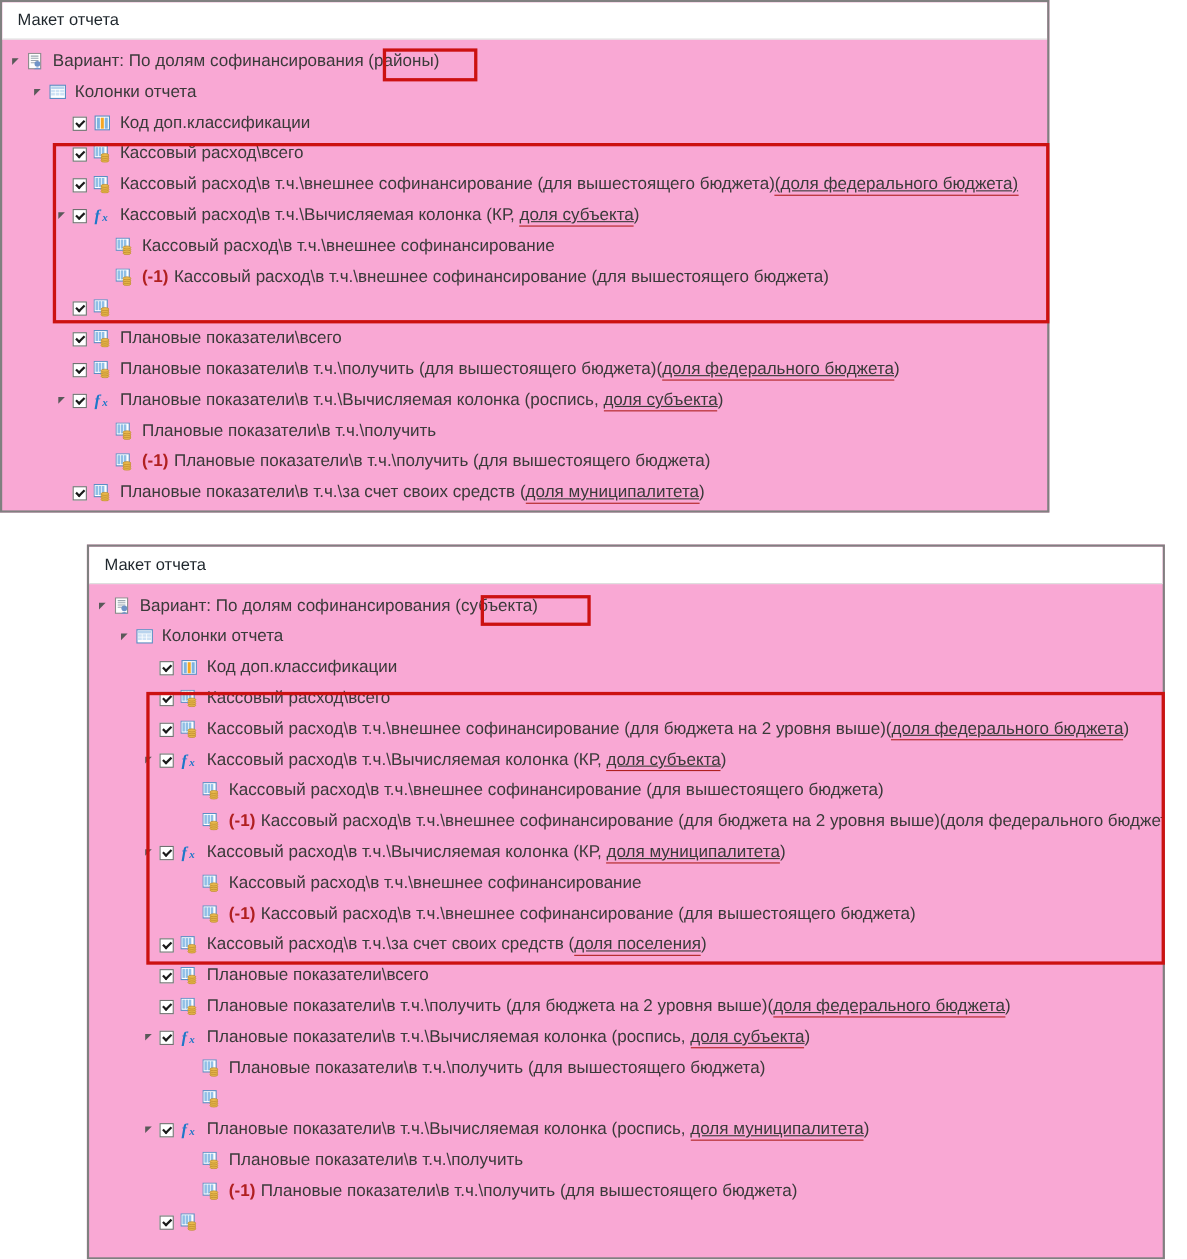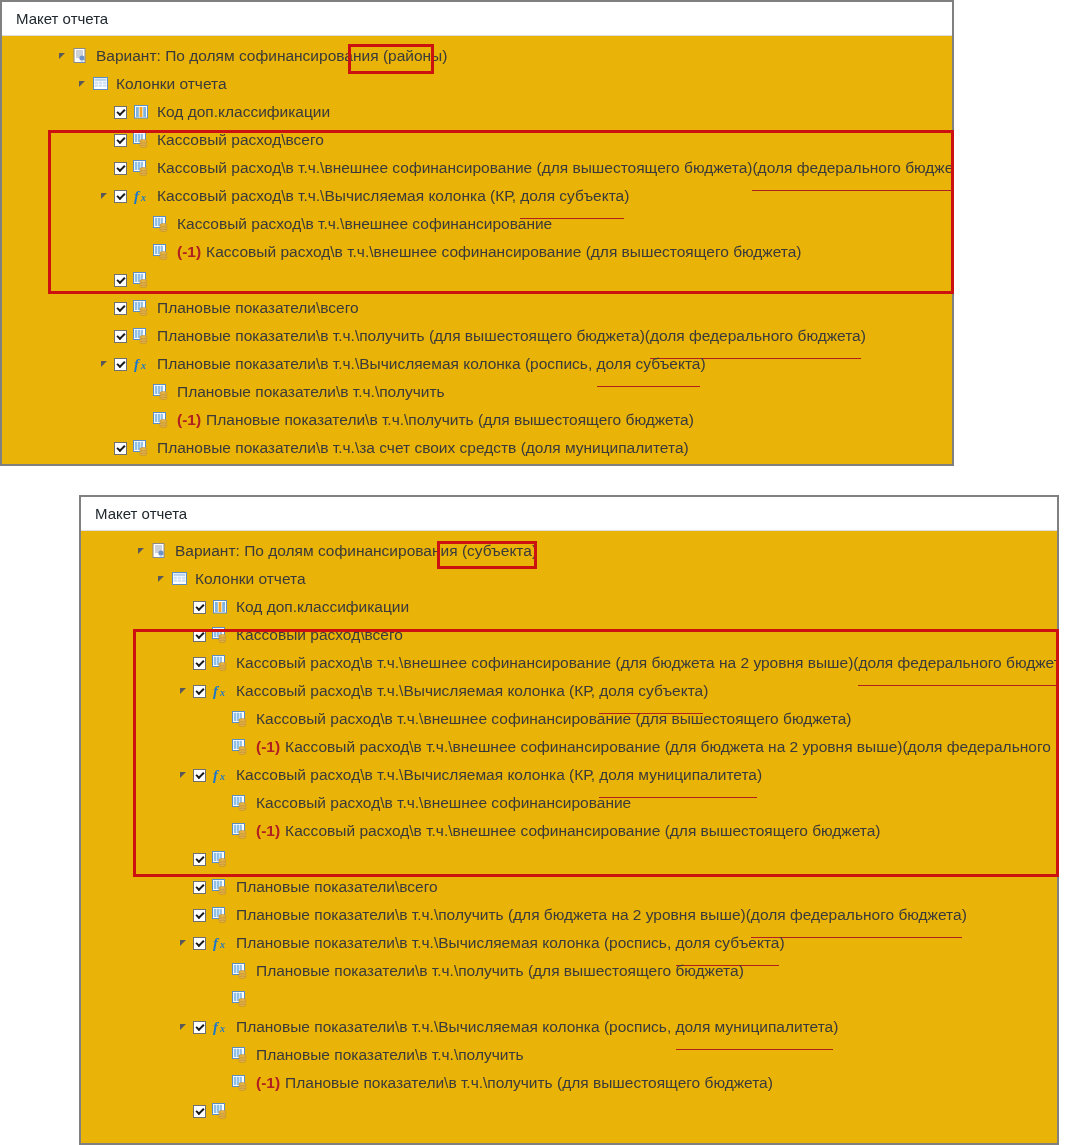--- a/index.html
+++ b/index.html
@@ -12,21 +12,21 @@
     position: relative;
     width: 1079px;
     height: 1145px;
     overflow: hidden;
     background: #ffffff;
   }
 
   
   .panel {
     position: absolute;
-    background: #eab308;
+    background: #f9a8d4;
     border: 2px solid #808080;
     box-sizing: border-box;
     overflow: hidden;
   }
   #panel-districts { left: 0px;  top: 0px;   width: 954px; height: 466px; }
   #panel-settlements { left: 79px; top: 495px; width: 980px; height: 650px; }
 
   .panel-header {
     height: 34px;
     line-height: 34px;
@@ -35,21 +35,20 @@
     color: #20282e;
     background: #ffffff;
     border-bottom: 1px solid #dedede;
     box-sizing: border-box;
     white-space: nowrap;
   }
 
   .tree {
     position: relative;
     padding-top: 6px;
-    margin-left: 48px;
   }
 
   
   .row {
     position: relative;
     height: 28px;
     line-height: 28px;
     white-space: nowrap;
     font-size: 15.5px;
     color: #3a3a3a;
@@ -109,21 +108,22 @@
     display: inline-block;
   }
   .icn svg { display: block; }
 
   
   .coef { color: #b02020; font-weight: bold; margin-right: 5px; }
 
   
   .ul {
     border-bottom: 1.5px solid #b02020;
-    padding-bottom: 14px;
+    padding-bottom: 1px;
+    text-decoration: underline;
   }
 
   
   .hl {
     position: absolute;
     border: 3px solid #cc1111;
     box-sizing: border-box;
     pointer-events: none;
     z-index: 5;
   }
@@ -626,20 +626,21 @@
               <rect x="4.7" y="1.8" width="2.3" height="8.2" fill="#8fbfe6"></rect>
               <rect x="7.6" y="1.8" width="2.3" height="8.2" fill="#8fbfe6"></rect>
               <g fill="#e8b84b" stroke="#b8862a" stroke-width="0.6">
                 <ellipse cx="10.4" cy="14.1" rx="3.6" ry="1.4"></ellipse>
                 <ellipse cx="10.4" cy="12.4" rx="3.6" ry="1.4"></ellipse>
                 <ellipse cx="10.4" cy="10.7" rx="3.6" ry="1.4"></ellipse>
                 <ellipse cx="10.4" cy="9.0" rx="3.6" ry="1.4"></ellipse>
               </g>
             </svg>
           </span>
+          <span class="txt"><span>Кассовый расход\в т.ч.\за счет своих средств (</span><span class="ul">доля поселения</span><span>)</span></span>
         </div>
         <div class="row">
           <span class="ind" style="width: 48px;"></span>
           <span class="expander none"></span>
           <span class="cb checked"></span>
           <span class="icn">
             <svg width="17" height="16" viewBox="0 0 17 16">
               <rect x="0.5" y="0.5" width="12" height="11" fill="#ffffff" stroke="#5b8ec4"></rect>
               <rect x="1.8" y="1.8" width="2.3" height="8.2" fill="#8fbfe6"></rect>
               <rect x="4.7" y="1.8" width="2.3" height="8.2" fill="#8fbfe6"></rect>

